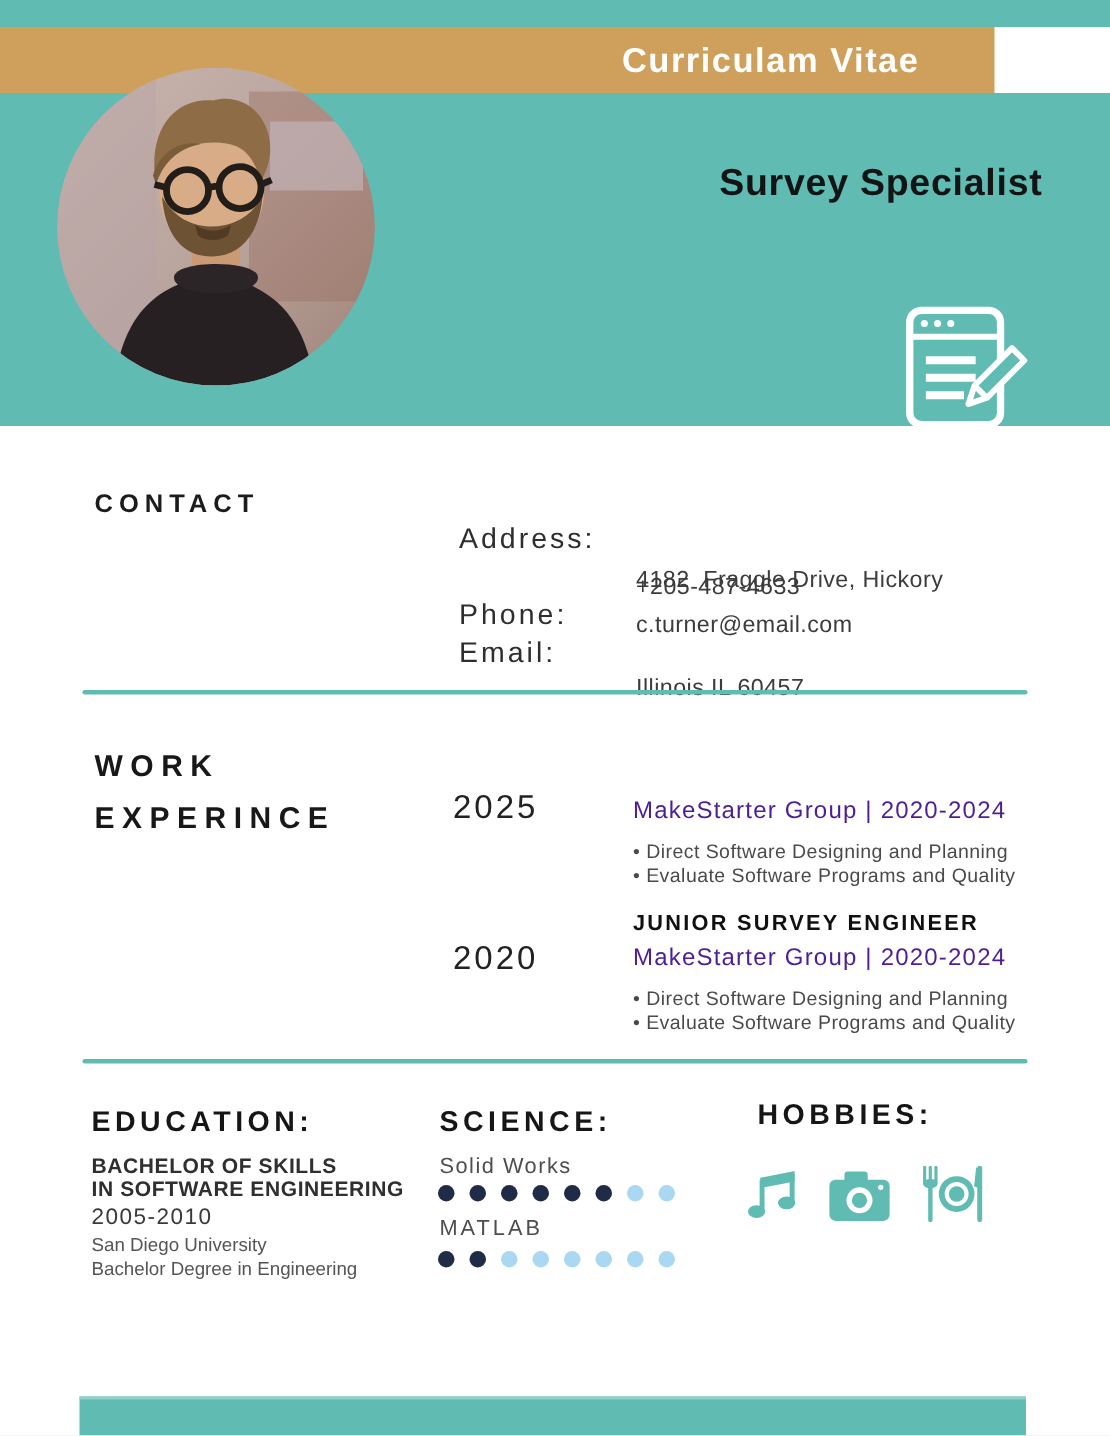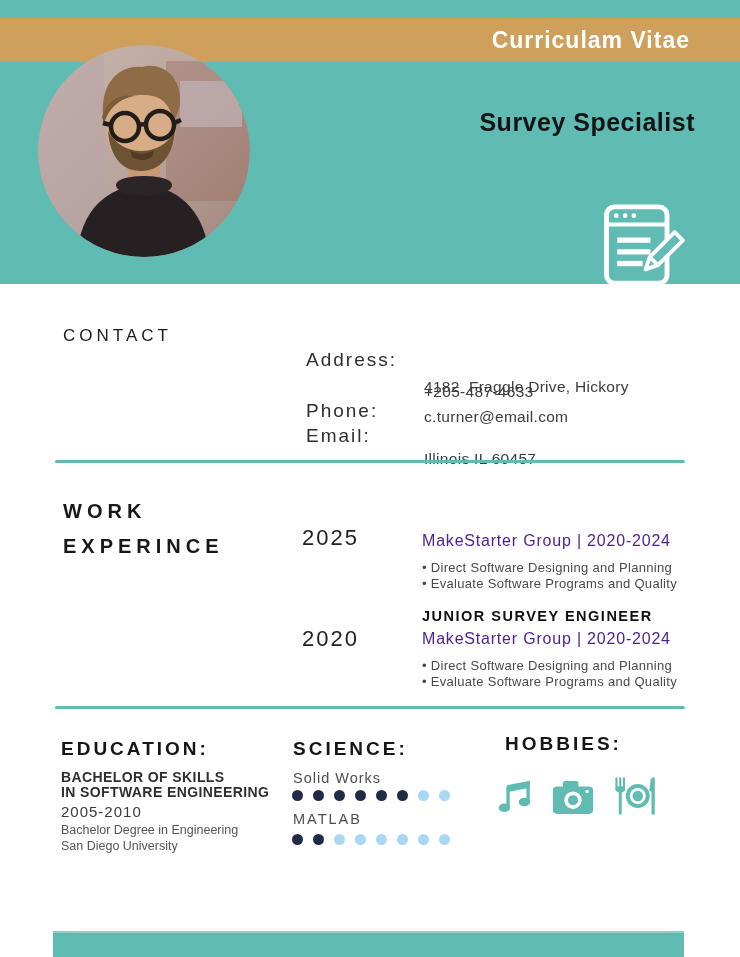--- a/index.html
+++ b/index.html
@@ -6,38 +6,38 @@
     --teal:#60bbb3; --gold:#cfa05b; --navy-dot:#1f2b47; --light-dot:#aad7f2;
     --ink:#1a1a1a; --gray:#555;
   }
   *{margin:0;padding:0;box-sizing:border-box;}
   html,body{background:#e9e9e9;}
   body{font-family:"Liberation Sans", sans-serif;}
   .page{position:relative;width:740px;height:957px;background:#ffffff;overflow:hidden;margin:0 auto;}
 
   
   .strip-top{position:absolute;left:0;top:0;width:740px;height:18px;background:var(--teal);}
-  .gold-bar{position:absolute;left:0;top:18px;width:740px;height:44px;background:var(--gold);}
+  .gold-bar{position:absolute;left:0;top:18px;width:663px;height:44px;background:var(--gold);}
   .gold-label{position:absolute;right:50px;top:0;line-height:44px;color:#ffffff;font-weight:bold;font-size:23px;letter-spacing:1px;}
   .header-main{position:absolute;left:0;top:62px;width:740px;height:222px;background:var(--teal);}
 
   
   .avatar{position:absolute;left:38px;top:45px;width:212px;height:212px;border-radius:50%;overflow:hidden;z-index:3;}
   .avatar svg{display:block;width:100%;height:100%;}
 
   
   .name-block{position:absolute;right:45px;top:103px;text-align:right;z-index:2;}
   .person-name{color:#ffffff;font-weight:bold;font-size:38px;letter-spacing:2.5px;}
   .person-title{color:#141414;font-weight:bold;font-size:25px;letter-spacing:0.5px;margin-top:5px;}
 
   .doc-icon{position:absolute;left:603px;top:204px;width:89px;height:82px;z-index:2;}
   .doc-icon svg{display:block;width:100%;height:100%;}
 
   
-  .contact-heading{position:absolute;left:63px;top:326px;font-size:17px;font-weight:normal;letter-spacing:4px;color:#1c1c1c;}
+  .contact-heading{position:absolute;left:63px;top:326px;font-size:17px;font-weight:bold;letter-spacing:4px;color:#1c1c1c;}
   .c-label{position:absolute;left:306px;font-size:19px;color:#2e2e2e;letter-spacing:2px;margin-top:23px;}
   .c-val{position:absolute;left:424px;font-size:15.5px;color:#3c3c3c;letter-spacing:0.3px;line-height:24px;white-space:pre-wrap;}
   .lbl-address{top:326px;} .val-address{top:327px;}
   .lbl-phone{top:377px;}   .val-phone{top:380px;}
   .lbl-email{top:402px;}   .val-email{top:405px;}
 
   
   .divider{position:absolute;left:55px;width:630px;height:3px;background:var(--teal);border-radius:2px;}
   .d1{top:460px;} .d2{top:706px;}
 
@@ -184,22 +184,22 @@
 
   <div class="divider d2"></div>
 
   <div class="col-heading edu-heading">EDUCATION:</div>
   <div class="edu-degree">
     <div>BACHELOR OF SKILLS</div>
     <div>IN SOFTWARE ENGINEERING</div>
   </div>
   <div class="edu-years">2005-2010</div>
   <div class="edu-details">
+    <div>San Diego University</div>
     <div>Bachelor Degree in Engineering</div>
-    <div>San Diego University</div>
   </div>
 
   <div class="col-heading skills-heading">SCIENCE:</div>
   <div class="skill-name sn1">Solid Works</div>
   <div class="dot-row dr1">
       <span class="dot dot-filled"></span>
       <span class="dot dot-filled"></span>
       <span class="dot dot-filled"></span>
       <span class="dot dot-filled"></span>
       <span class="dot dot-filled"></span>

